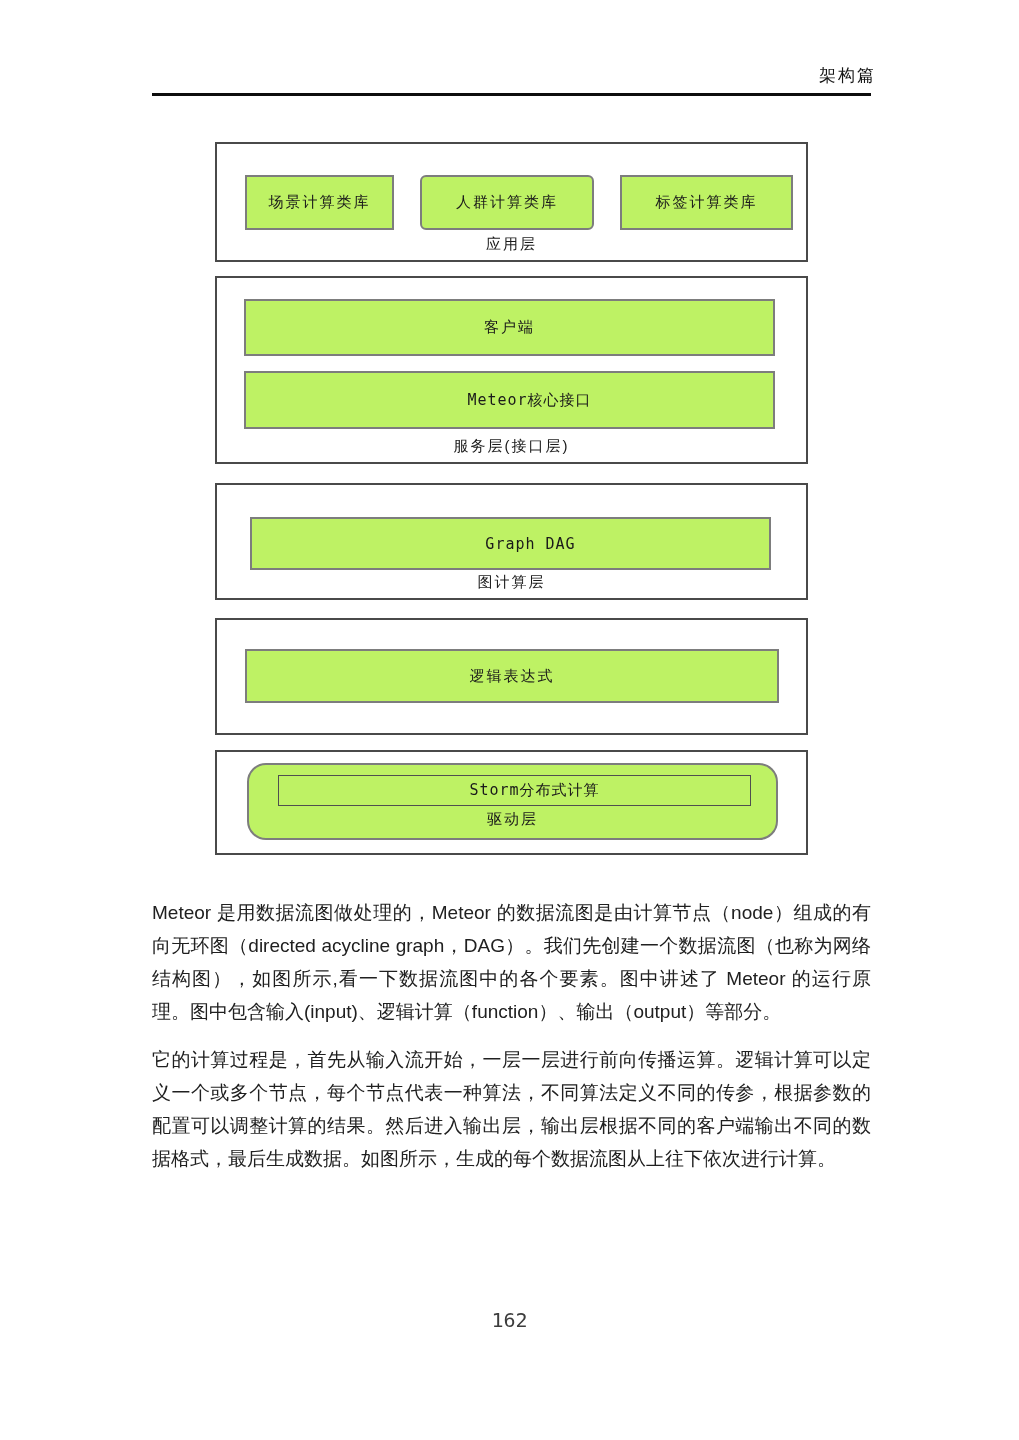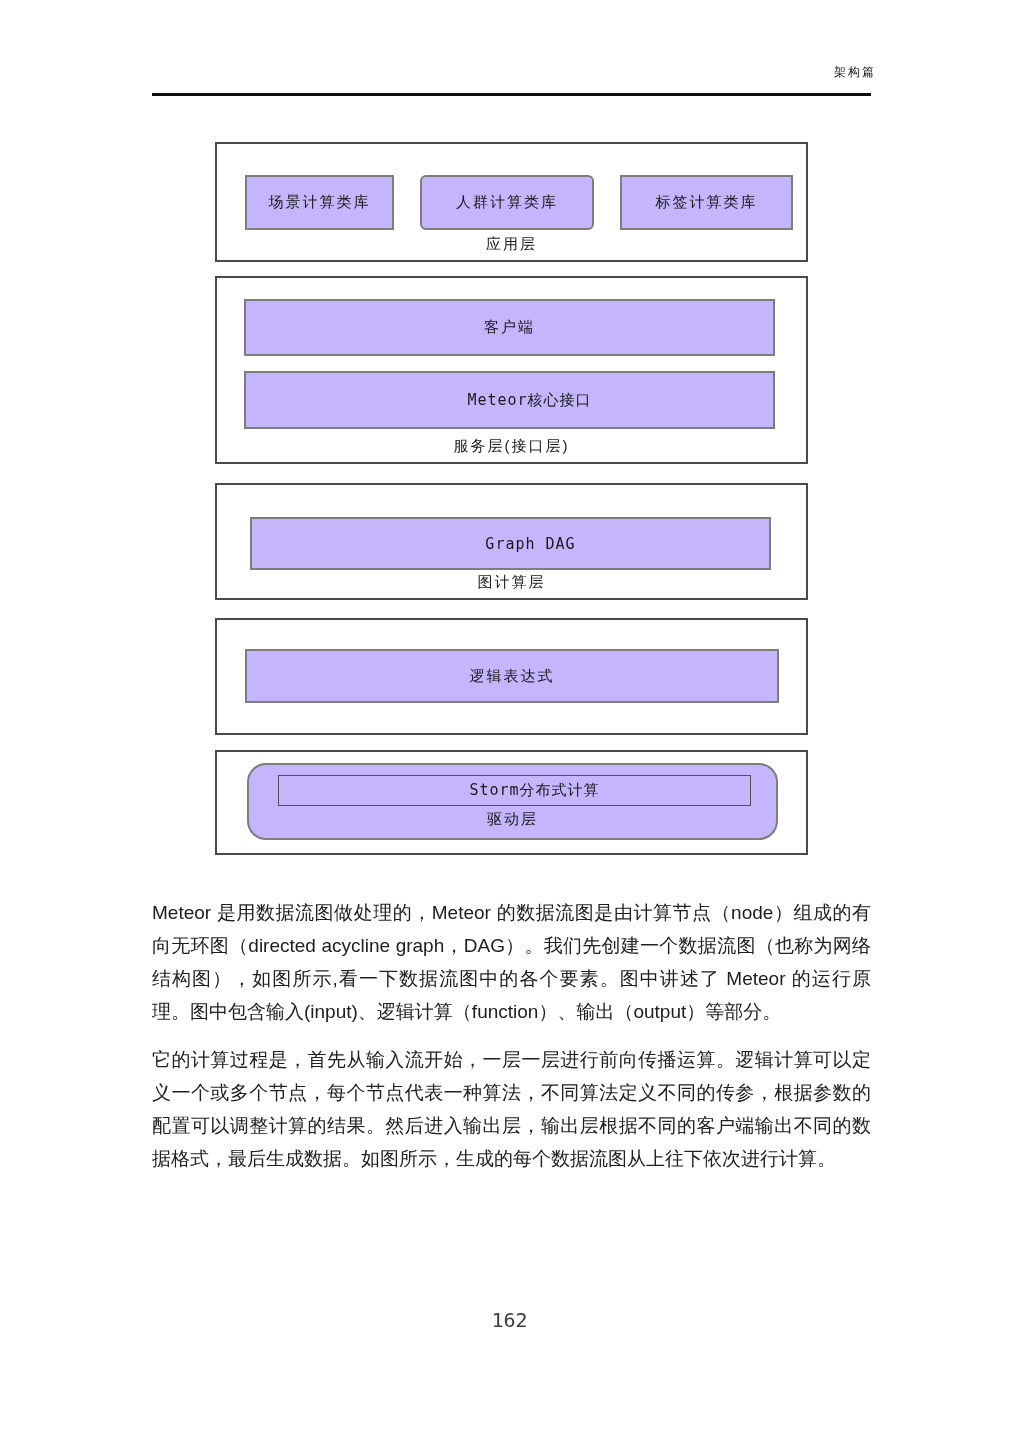--- a/index.html
+++ b/index.html
@@ -10,42 +10,42 @@
     margin:0 auto;
     background:#ffffff;
     font-family:"Liberation Sans", sans-serif;
     color:#1c1c1c;
     overflow:hidden;
   }
 
   
   .header-title {
     position:absolute; top:64px; left:152px; width:724px;
-    text-align:right; font-size:12px; letter-spacing:2px; color:#161616;
+    text-align:right; font-size:17px; letter-spacing:2px; color:#161616;
   }
   .header-rule {
     position:absolute; top:93px; left:152px; width:719px; height:3px;
     background:#0d0d0d;
   }
 
   
   .layer {
     position:absolute; left:215px; width:593px;
     border:2px solid #4a4a4a; background:#fff;
   }
   .layer-label {
     position:absolute; left:0; bottom:6px; width:100%;
     text-align:center; font-size:15px; letter-spacing:2px; color:#1a1a1a;
   }
   .dbox {
     position:absolute;
     border:2px solid #7d7d7d;
     display:flex; align-items:center; justify-content:center;
     font-size:15px; letter-spacing:2px; color:#1a1a1a;
-    background:#c4b5fd; text-align:center;
+    background:#bef264; text-align:center;
   }
   .mono { font-family:"DejaVu Sans Mono", monospace; letter-spacing:1px;padding-left:40px; }
   .thinbox { border:1px solid #4f4f4f; }
 
   
   .body-text {
     position:absolute; left:152px; top:896px; width:719px;
     font-size:19px; line-height:33px; text-align:justify;
     color:#202020;
   }

